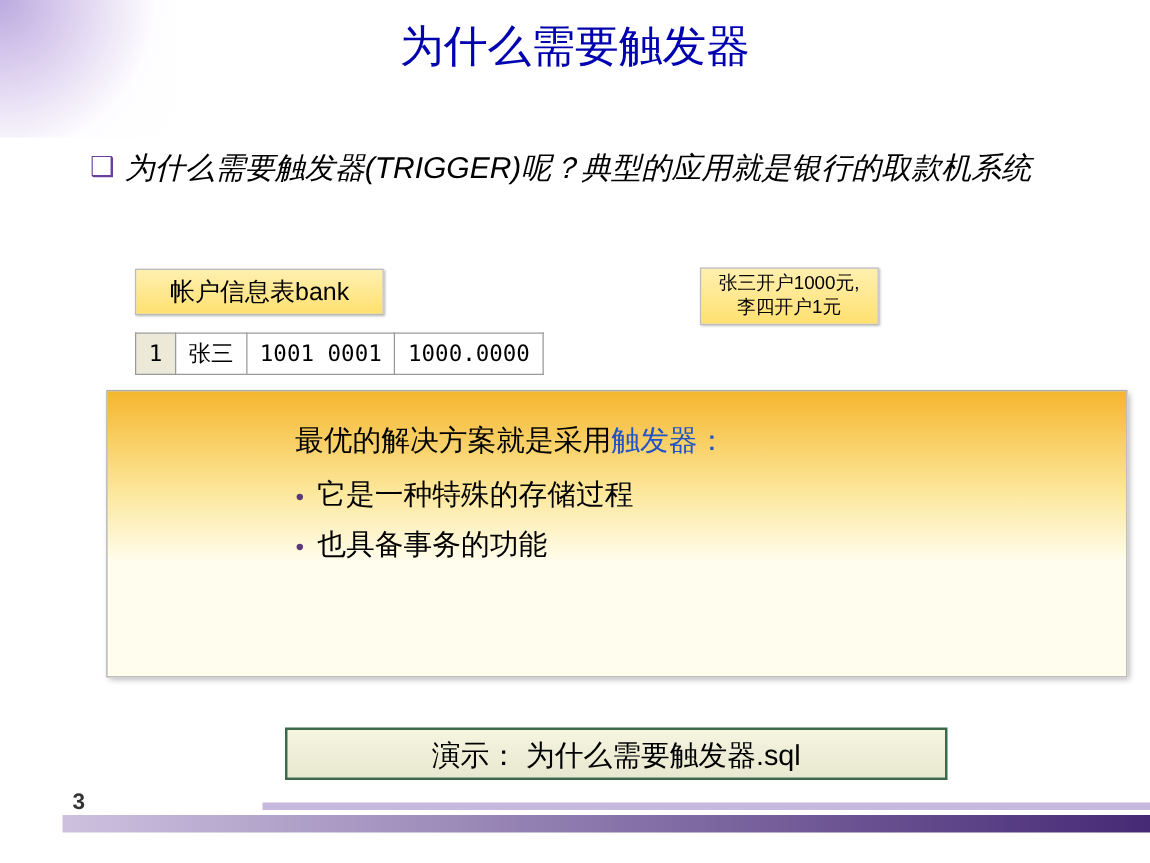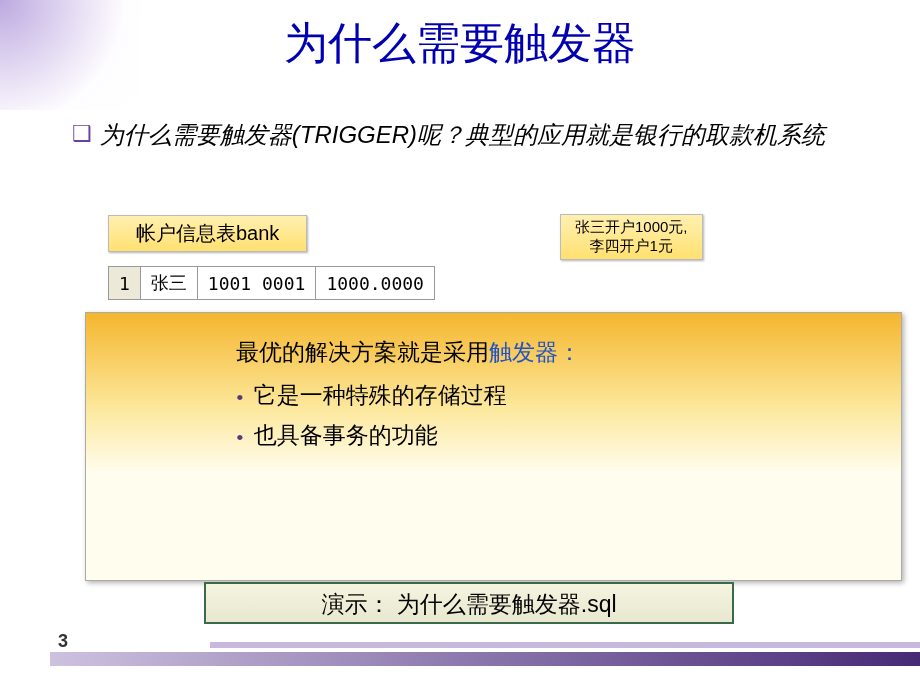--- a/index.html
+++ b/index.html
@@ -3,49 +3,49 @@
 <meta charset="utf-8">
 <style>
   * { margin: 0; padding: 0; box-sizing: border-box; }
   body { font-family: "Microsoft YaHei", SimSun, sans-serif; background: #fff; width: 920px; height: 690px; position: relative; overflow: hidden; }
   
   .left-corner {
     position: absolute; top: 0; left: 0; width: 140px; height: 110px;
     background: radial-gradient(circle at 0 0, rgba(180,160,220,0.9) 0%, rgba(200,180,230,0.5) 40%, rgba(240,230,250,0.1) 70%, transparent 100%);
   }
   
-  .title { position: absolute; top: 14px; left: 0; right: 0; text-align: center; font-size: 44px; color: #0000b0; font-weight: 400; }
+  .title { position: absolute; top: 14px; left: 0; right: 0; text-align: center; font-size: 35px; color: #0000b0; font-weight: 400; }
   
   .bullet-row { position: absolute; top: 116px; left: 72px; right: 40px; display: flex; align-items: flex-start; }
   .bullet-icon { color: #6b3fa0; font-size: 22px; margin-right: 8px; margin-top: 5px; flex-shrink: 0; }
   .bullet-text { font-size: 24px; color: #000; line-height: 1.6; font-style: italic; }
   
   .label-box1 { position: absolute; top: 215px; left: 108px; background: linear-gradient(to bottom, #fff0b0, #ffe070); border: 1px solid #bbb; box-shadow: 1px 1px 2px rgba(0,0,0,0.3); padding: 4px 27px; font-size: 20px; color: #000; }
   .label-box2 { position: absolute; top: 214px; left: 560px; background: linear-gradient(to bottom, #fff0b0, #ffe070); border: 1px solid #bbb; box-shadow: 1px 1px 2px rgba(0,0,0,0.3); padding: 3px 14px; font-size: 15px; color: #000; text-align: center; line-height: 1.25; }
   
   .grid-table { position: absolute; top: 266px; left: 108px; border-collapse: collapse; font-family: "SimSun", monospace; font-size: 18px; }
   .grid-table th, .grid-table td { border: 1px solid #999; background: #ece9d8; padding: 4px 10px; text-align: left; font-weight: normal; }
   .grid-table .rownum { background: #ece9d8; width: 30px; text-align: center; }
   .grid-table .cell-cm { border: 2px dashed #e0a030; }
   .grid-table td.white { background: #fff; }
   
   .solution-box {
-    position: absolute; top: 312px; left: 85px; right: 18px; height: 269px;
+    position: absolute; top: 312px; left: 85px; right: 18px; height: 230px;
     background: linear-gradient(to bottom, #f5b62e 0%, #fce79a 35%, #fffdee 60%, #fffdee 100%);
     border: 1px solid #aaa; box-shadow: 2px 2px 5px rgba(0,0,0,0.3);
     padding: 24px 20px 10px 150px;
   }
   .solution-title { font-size: 23px; color: #000; margin-bottom: 8px; }
   .solution-title .hl { color: #2052c8; }
   .solution-list { list-style: none; }
   .solution-list li { font-size: 23px; color: #000; line-height: 1.7; font-family: Liberation Serif, serif; }
   .solution-list li::before { content: "\2022"; color: #5a3a7a; font-size: 22px; margin-right: 10px; vertical-align: middle; display: inline-block; }
   
   .demo-box {
-    position: absolute; top: 582px; left: 204px; width: 530px; height: 42px;
+    position: absolute; top: 582px; left: 228px; width: 530px; height: 42px;
     background: linear-gradient(to bottom, #f5f5e0, #e8e8d0);
     border: 2px solid #3a6a4a; text-align: center; font-size: 23px; line-height: 40px; color: #000;
   }
   
   .page-num { position: absolute; left: 58px; bottom: 38px; font-size: 18px; font-weight: bold; color: #333; }
   
   .bottom-bar {
     position: absolute; bottom: 24px; left: 50px; right: 0; height: 14px;
     background: linear-gradient(to right, rgba(90,50,150,0.3), rgba(60,30,110,0.95));
   }

